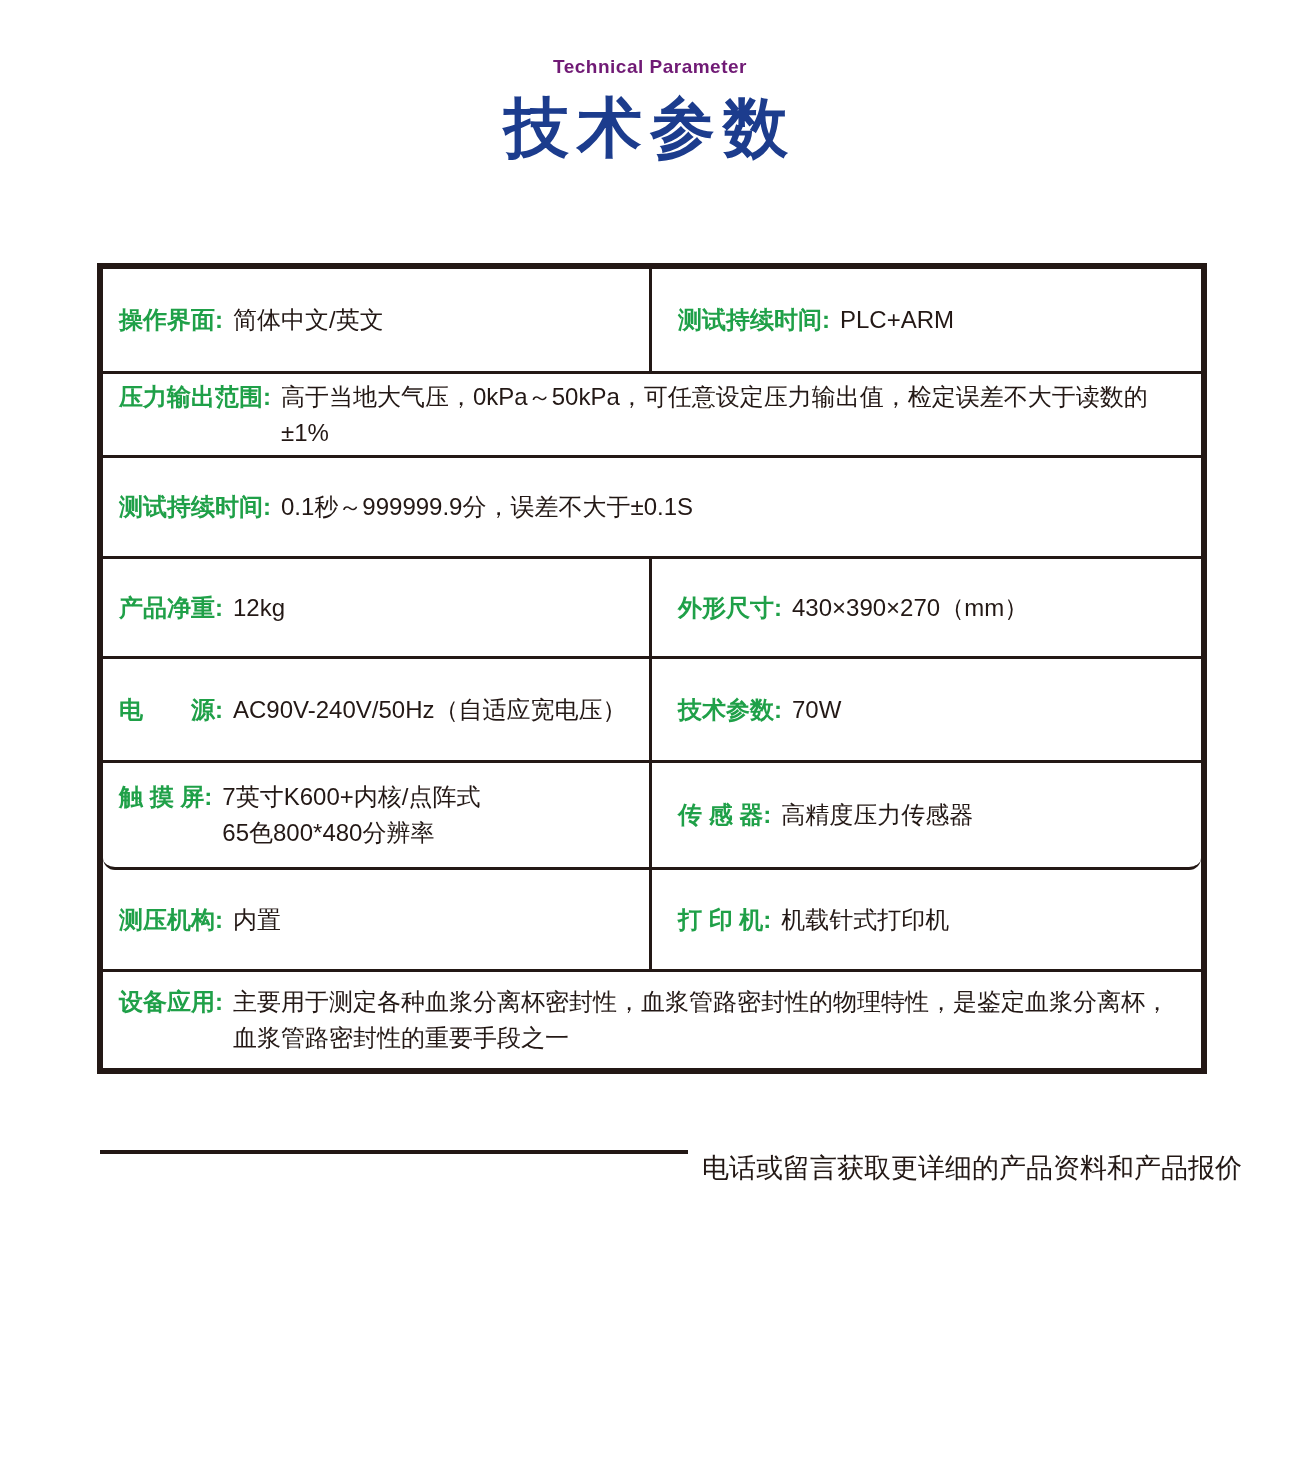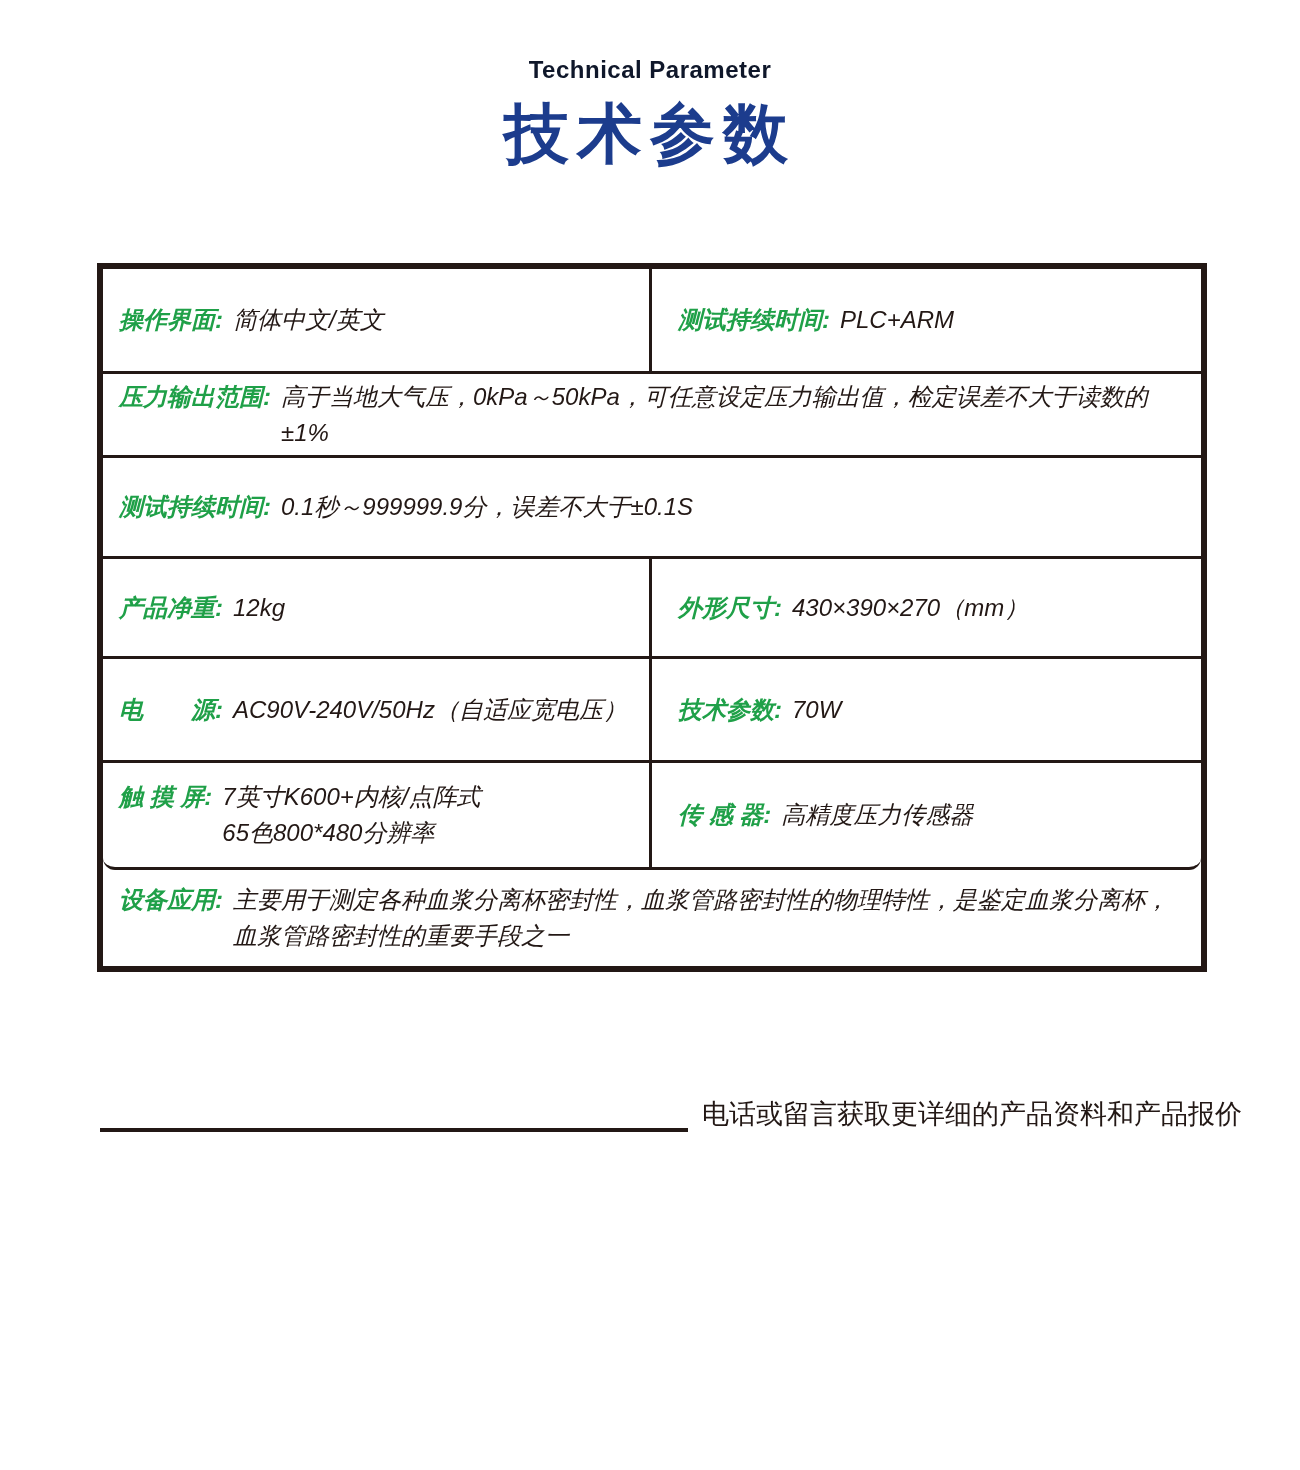--- a/index.html
+++ b/index.html
@@ -6,57 +6,57 @@
   html,body { background:#ffffff; }
   body {
     width:1300px; height:1470px;
     position:relative;
     font-family:"Liberation Sans", sans-serif;
     color:#231815;
   }
   
   .header { text-align:center; padding-top:56px; }
   .subtitle {
-    font-size:24px; font-weight:bold; color:#0f172a;
+    font-size:19px; font-weight:bold; color:#701a75;
     letter-spacing:0.5px;
   }
   .title {
     font-size:65px; font-weight:bold; color:#1c3c8d;
     letter-spacing:8px; margin-top:6px;
   }
   
   .spec-table {
     position:absolute; left:97px; top:263px;
     width:1110px;
     border:6px solid #231815;
     background:#ffffff;
   }
-  .row { display:flex; border-bottom:3px solid #231815;font-style:italic; }
+  .row { display:flex; border-bottom:3px solid #231815; }
   .row:last-child { border-bottom:none; }
   .r1{height:105px;} .r2{height:84px;} .r3{height:101px;} .r4{height:100px;}
   .r5{height:104px;} .r6{height:107px;border-radius:12px;} .r7{height:102px;} .r8{height:96px;}
   .cell {
     display:flex; align-items:center;
     padding-left:16px; padding-right:8px;
     overflow:hidden;
   }
   .cell.half { width:50%; }
   .cell.half.first { border-right:3px solid #231815; }
   .cell.half.second { padding-left:26px; }
   .cell.full { width:100%; }
   .pair { display:flex; align-items:baseline; font-size:24px; line-height:1.5; }
   .label {
     color:#1fa048; font-weight:bold;
     white-space:pre; margin-right:10px; flex:none;
   }
   .value { white-space:pre-line; color:#231815; }
   
   .footer {
-    position:absolute; left:100px; top:1096px; width:1120px;
-    display:flex; align-items:flex-end;
+    position:absolute; left:100px; top:1150px; width:1120px;
+    display:flex; align-items:flex-start;
   }
   .footer-rule { width:588px; height:4px; background:#231815; flex:none; }
   .footer-note { margin-left:14px; font-size:27px; color:#231815; white-space:nowrap; }
 </style>
 </head>
 <body>
 
 <div class="header">
   <div class="subtitle">Technical Parameter</div>
   <div class="title">技术参数</div>
@@ -136,20 +136,34 @@
       </div>
     </div>
     <div class="cell half second">
       <div class="pair">
         <span class="label">传 感 器:</span>
         <span class="value">高精度压力传感器</span>
       </div>
     </div>
   </div>
 
+  <div class="row r7">
+    <div class="cell half first">
+      <div class="pair">
+        <span class="label">测压机构:</span>
+        <span class="value">内置</span>
+      </div>
+    </div>
+    <div class="cell half second">
+      <div class="pair">
+        <span class="label">打 印 机:</span>
+        <span class="value">机载针式打印机</span>
+      </div>
+    </div>
+  </div>
 
   <div class="row r8">
     <div class="cell full">
       <div class="pair">
         <span class="label">设备应用:</span>
         <span class="value">主要用于测定各种血浆分离杯密封性，血浆管路密封性的物理特性，是鉴定血浆分离杯，
 血浆管路密封性的重要手段之一</span>
       </div>
     </div>
   </div>

